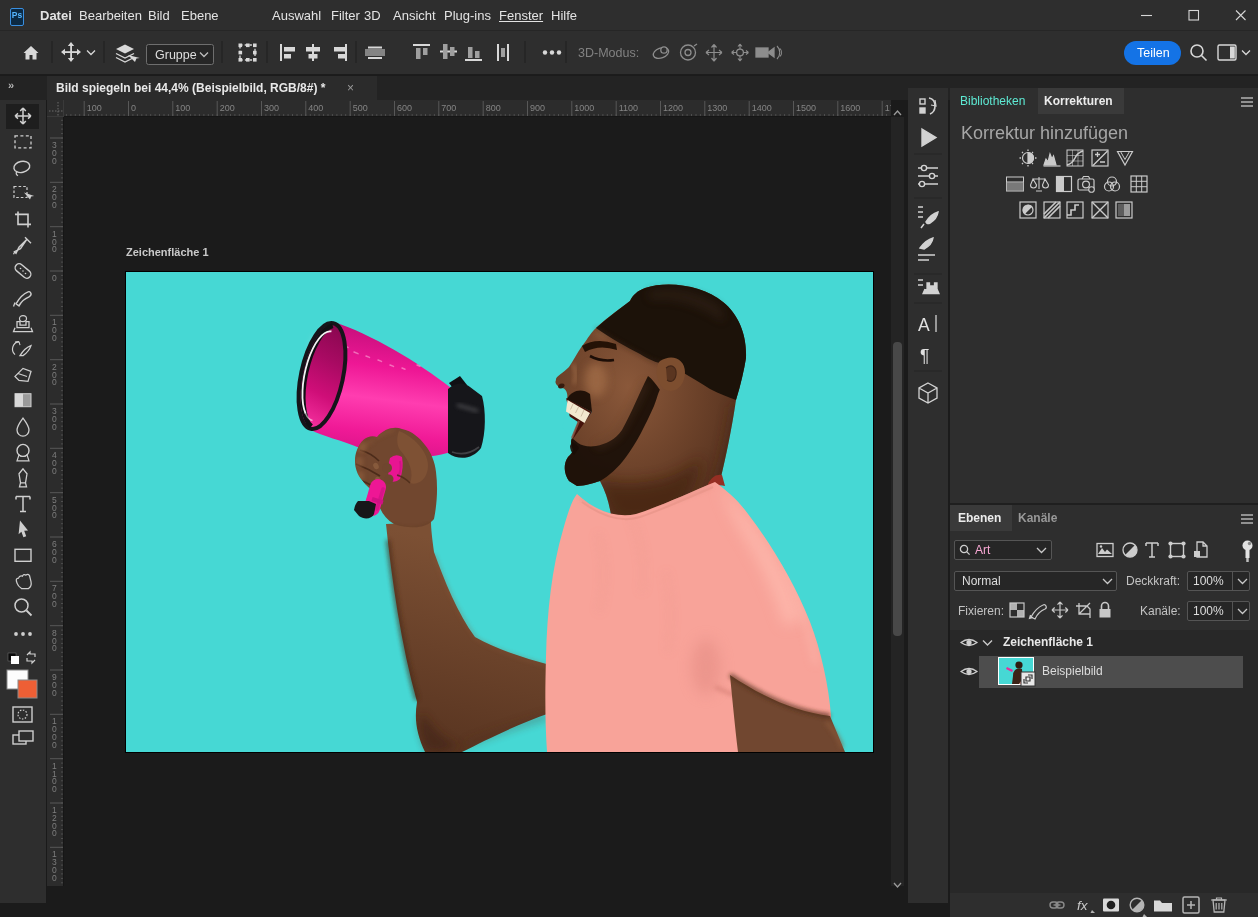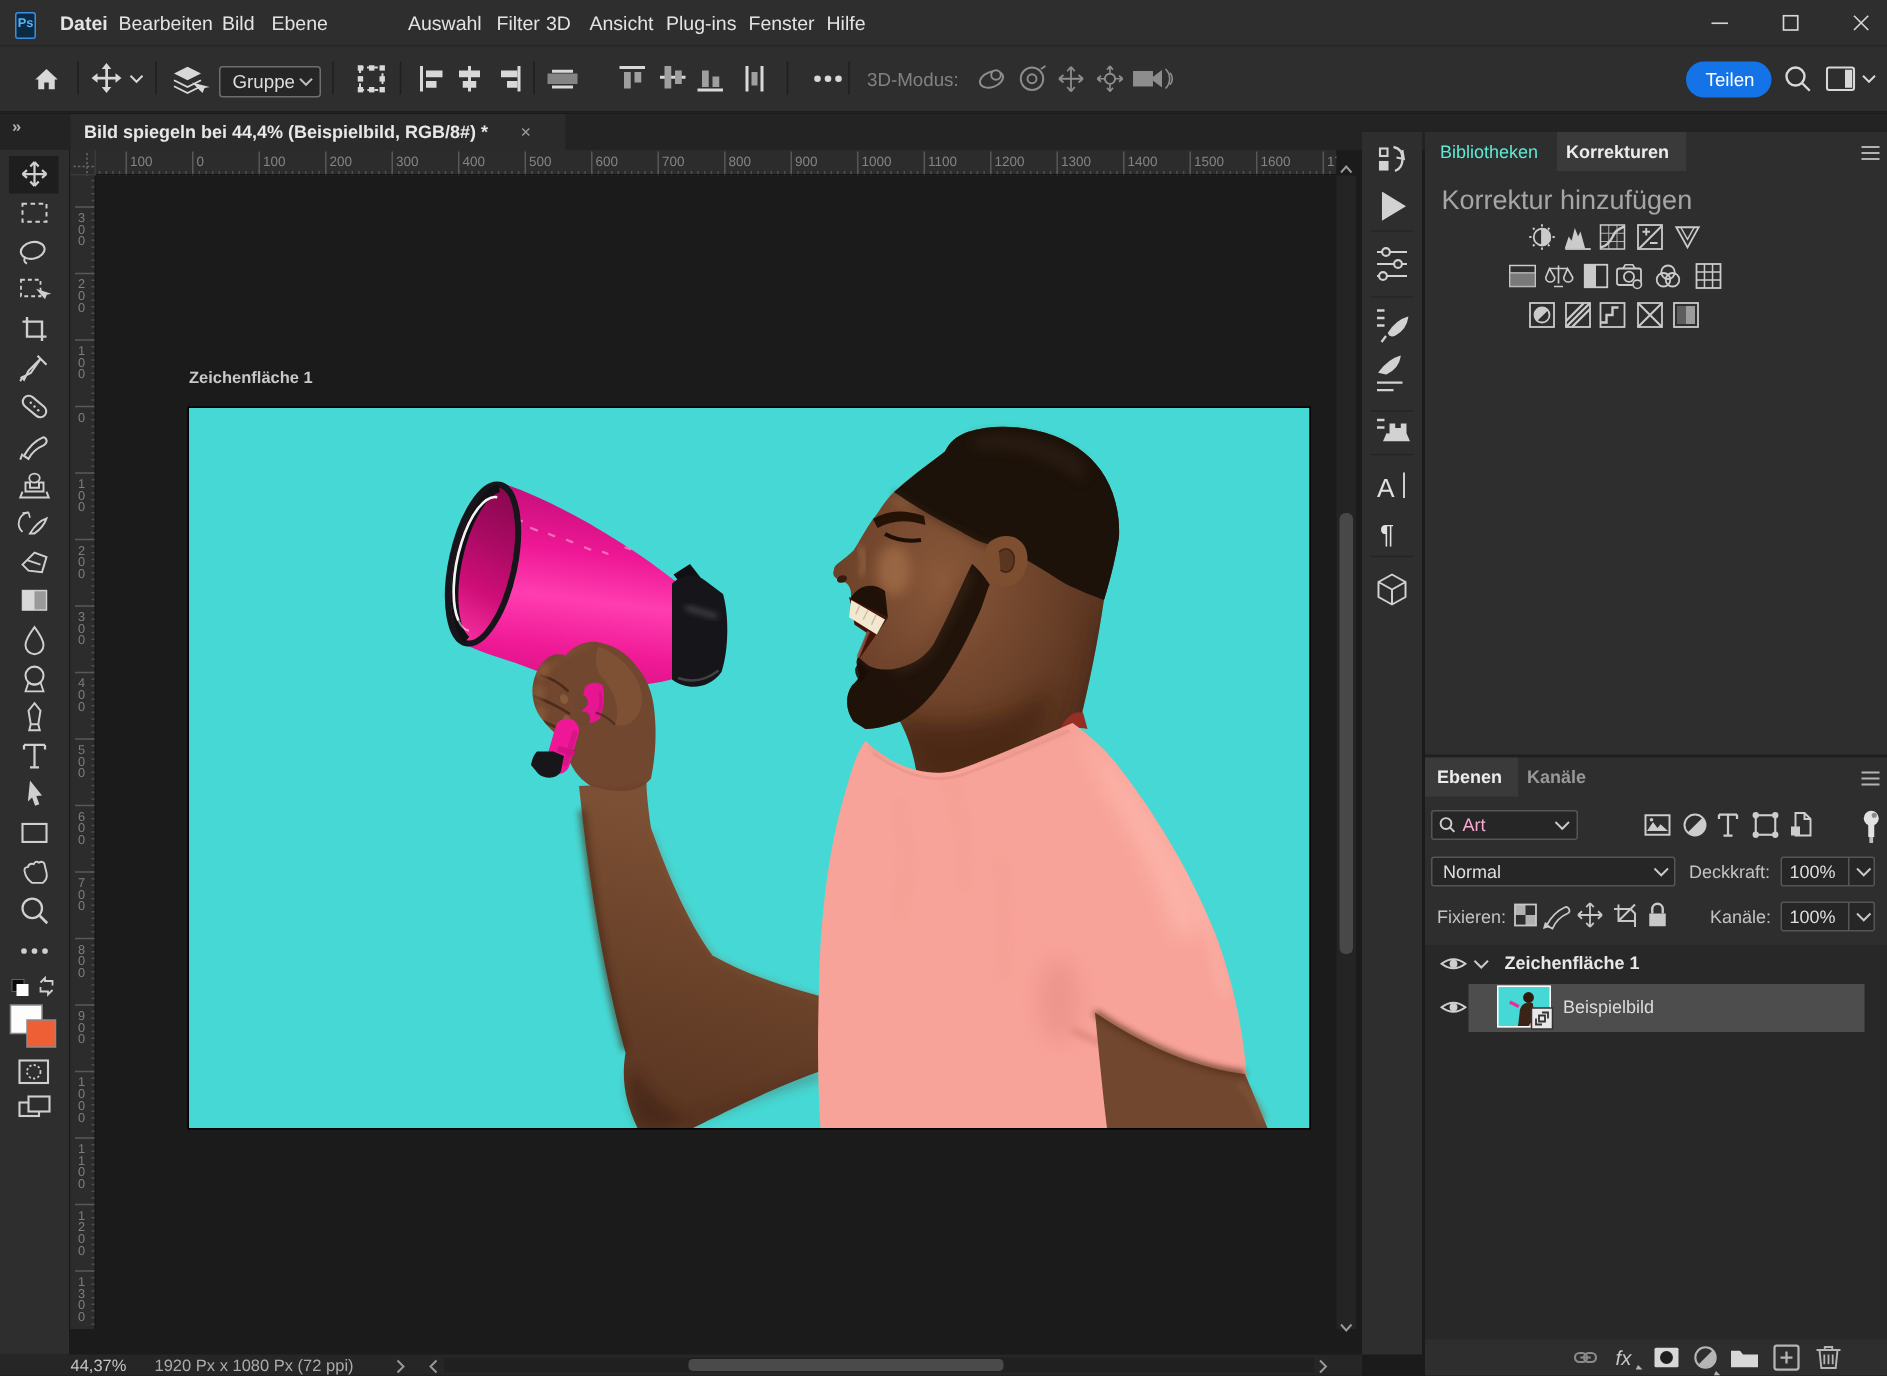--- a/index.html
+++ b/index.html
@@ -30,21 +30,21 @@
     <span class="mi" style="left:40px;font-weight:bold;">Datei</span>
     <span class="mi" style="left:79px;">Bearbeiten</span>
     <span class="mi" style="left:148px;">Bild</span>
     <span class="mi" style="left:181px;">Ebene</span>
     <span class="mi" style="left:236px;margin-top:29px;">Schrift</span>
     <span class="mi" style="left:272px;">Auswahl</span>
     <span class="mi" style="left:331px;">Filter</span>
     <span class="mi" style="left:364px;">3D</span>
     <span class="mi" style="left:393px;">Ansicht</span>
     <span class="mi" style="left:444px;">Plug-ins</span>
-    <span class="mi" style="left:499px;">Fenster</span>
+    <span class="mi" style="left:499px;text-decoration:underline;">Fenster</span>
     <span class="mi" style="left:551px;text-align:center;">Hilfe</span>
     <svg class="icon" style="left:1136px;top:0;" width="122" height="30" viewBox="0 0 122 30">
       <path d="M5,15.5 h11" stroke="#d6d6d6" stroke-width="1.1"></path>
       <rect x="53" y="10.5" width="9.5" height="9.5" fill="none" stroke="#d6d6d6" stroke-width="1.1"></rect>
       <path d="M100,10.5 l9.5,9.5 M109.5,10.5 l-9.5,9.5" stroke="#d6d6d6" stroke-width="1.1"></path>
     </svg>
   </div>
   <div id="optbar" class="abs">
     <svg class="icon" style="left:0;top:0;" width="1258" height="44" viewBox="0 0 1258 44">
       <g stroke="#d8d8d8" fill="none" stroke-width="1.4">
@@ -739,28 +739,13 @@
             <rect x="-8" y="-8" width="16" height="16" rx="1.5" stroke-width="1.5"></rect>
             <path d="M-4,0 h8 M0,-4 v8" stroke-width="1.5"></path>
           </g>
         <g transform="translate(269,12)">
             <path d="M-6,-5 h12 l-1.2,12 h-9.6 Z" stroke-width="1.3"></path>
             <path d="M-8,-5 h16 M-2.5,-5 v-2 h5 v2 M-2.8,-2 v6.5 M0,-2 v6.5 M2.8,-2 v6.5" stroke-width="1.2"></path>
           </g>
       </g>
     </svg>
   </div>
-  <div id="statusbar" class="abs">
-    <span style="position:absolute;left:47px;top:2px;color:#c5c5c5;">44,37%</span>
-    <span style="position:absolute;left:103px;top:2px;color:#ababab;">1920 Px x 1080 Px (72 ppi)</span>
-    <svg style="position:absolute;left:262px;top:3px;" width="10" height="10">
-        <path d="M3,1 l4,4 l-4,4" stroke="#9a9a9a" fill="none" stroke-width="1.3"></path>
-      </svg>
-    <svg style="position:absolute;left:284px;top:3px;" width="10" height="10">
-        <path d="M7,1 l-4,4 l4,4" stroke="#9a9a9a" fill="none" stroke-width="1.3"></path>
-      </svg>
-    <div style="position:absolute;left:296px;top:2px;width:580px;height:10px;background:#202020;"></div>
-    <div style="position:absolute;left:459px;top:3px;width:210px;height:8px;background:#4a4a4a;border-radius:3px;"></div>
-    <svg style="position:absolute;left:877px;top:3px;" width="10" height="10">
-        <path d="M3,1 l4,4 l-4,4" stroke="#9a9a9a" fill="none" stroke-width="1.3"></path>
-      </svg>
-  </div>
 </div>
 
 </body></html>

